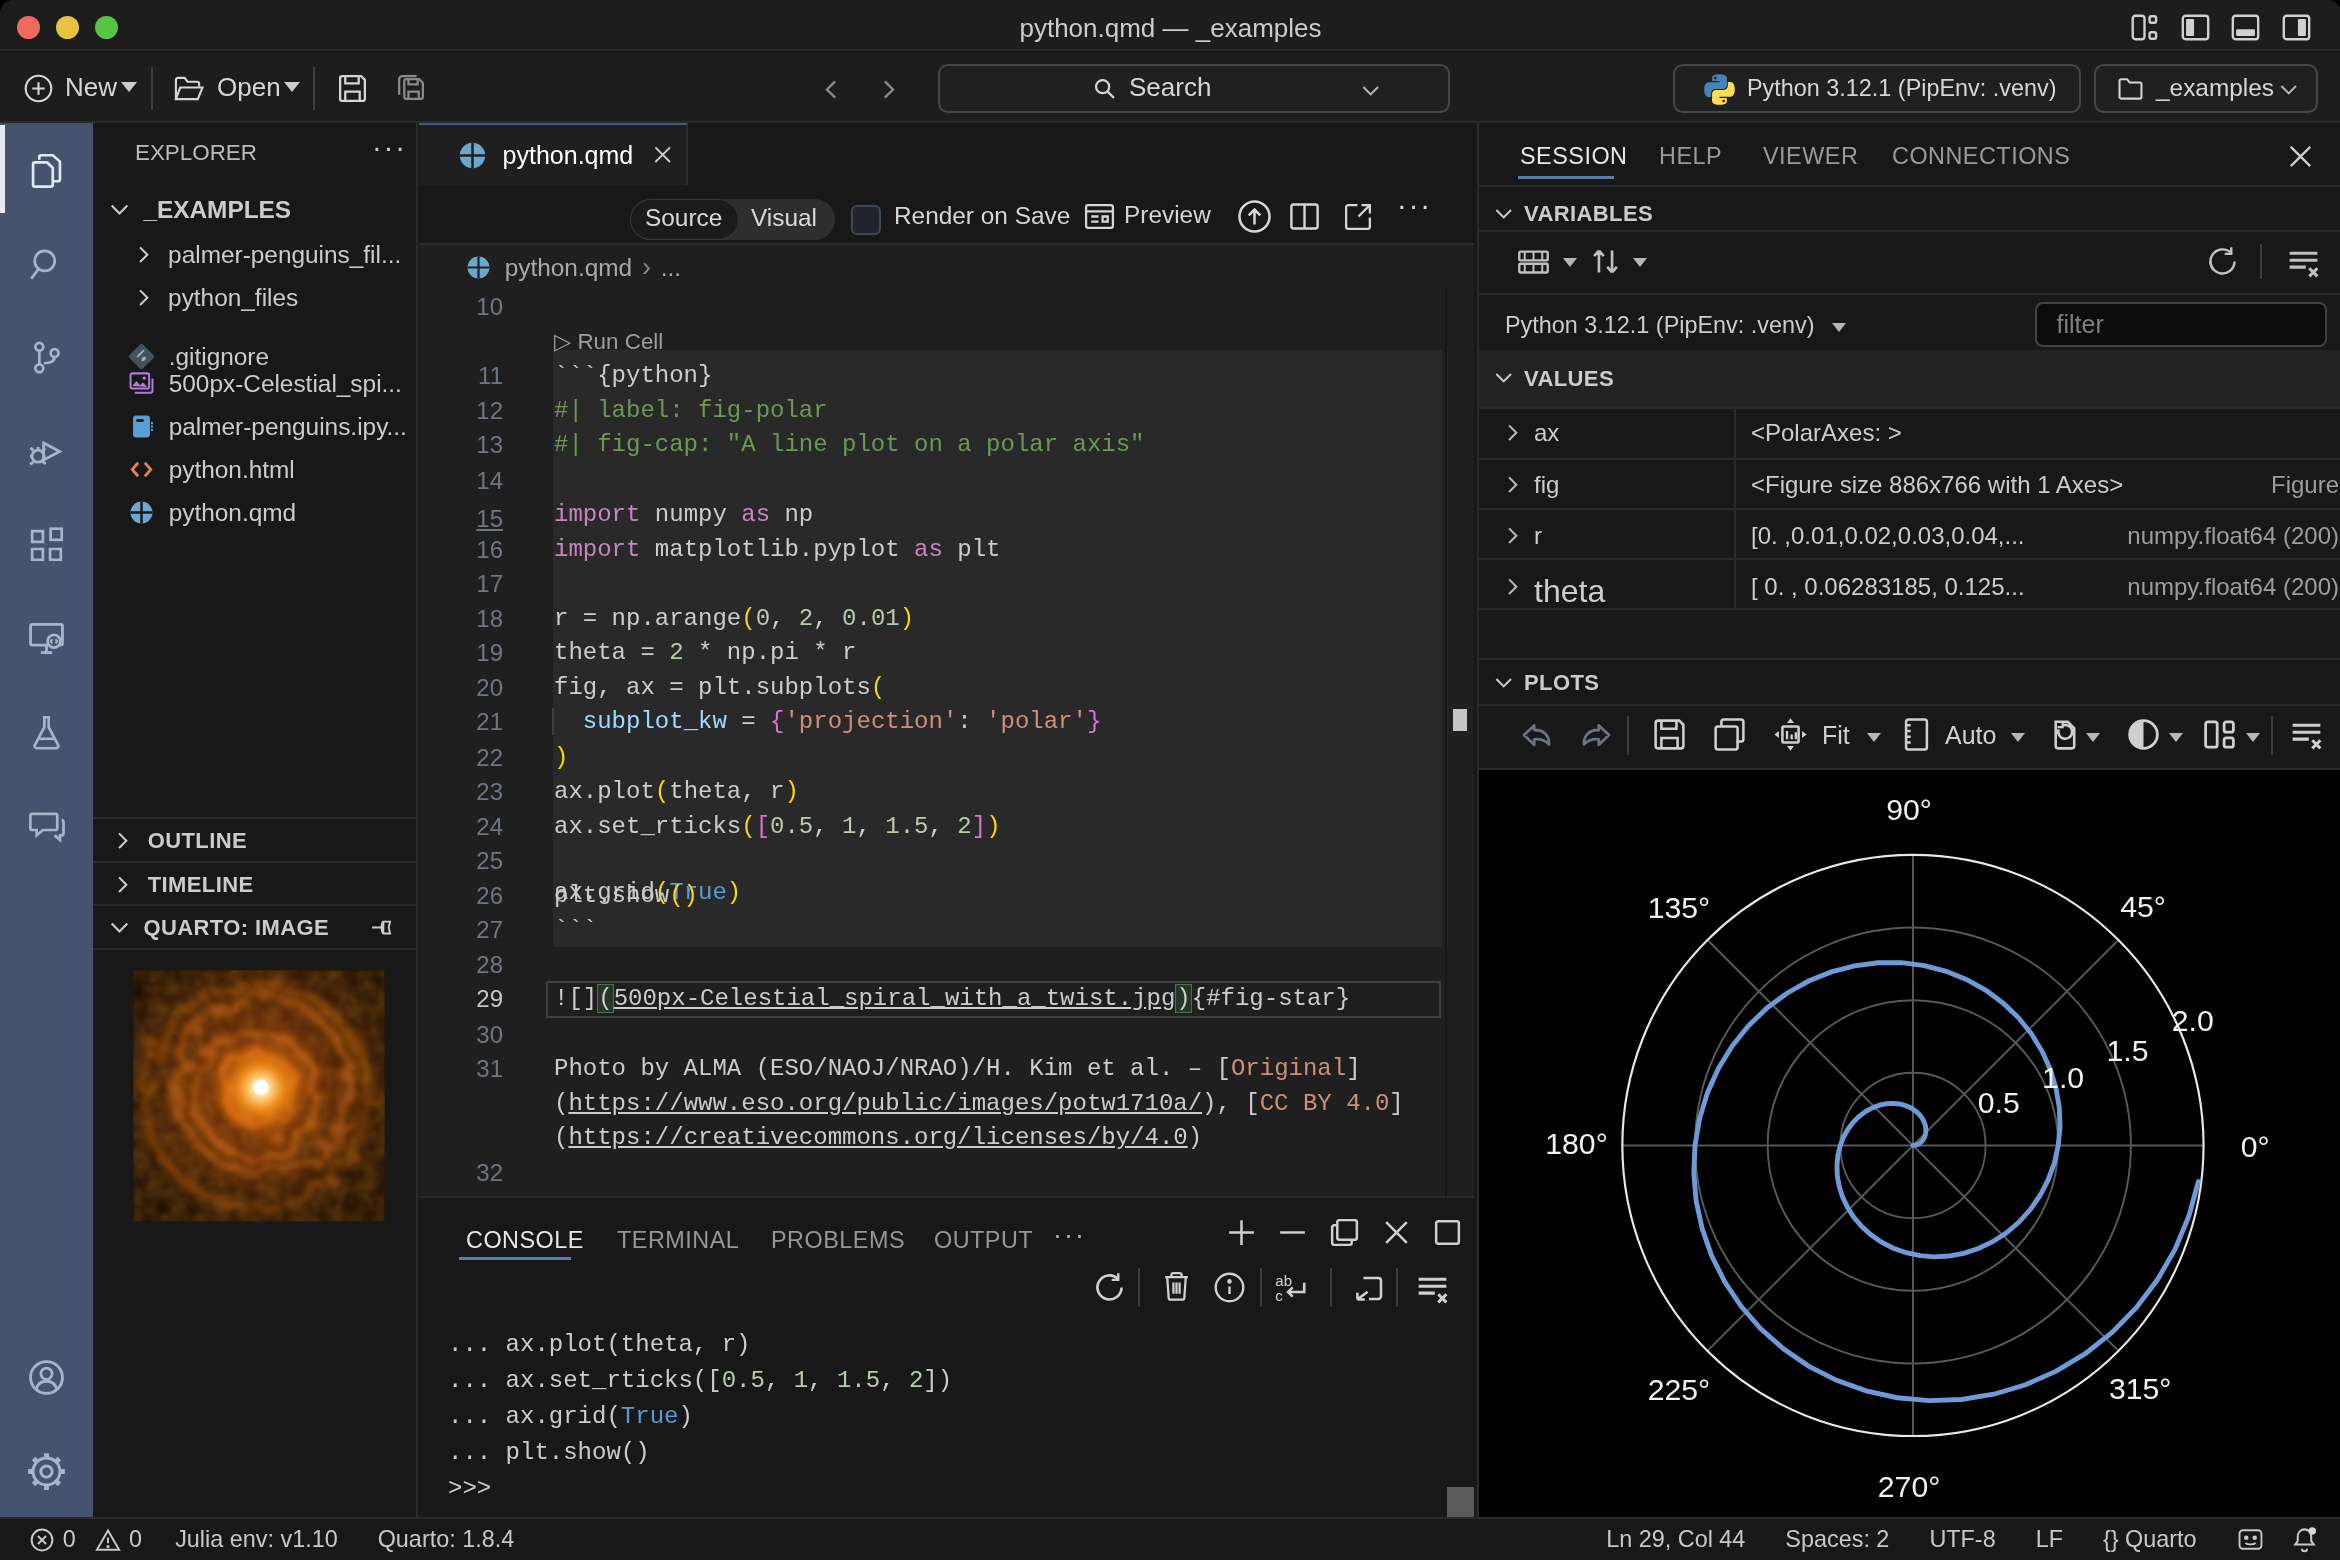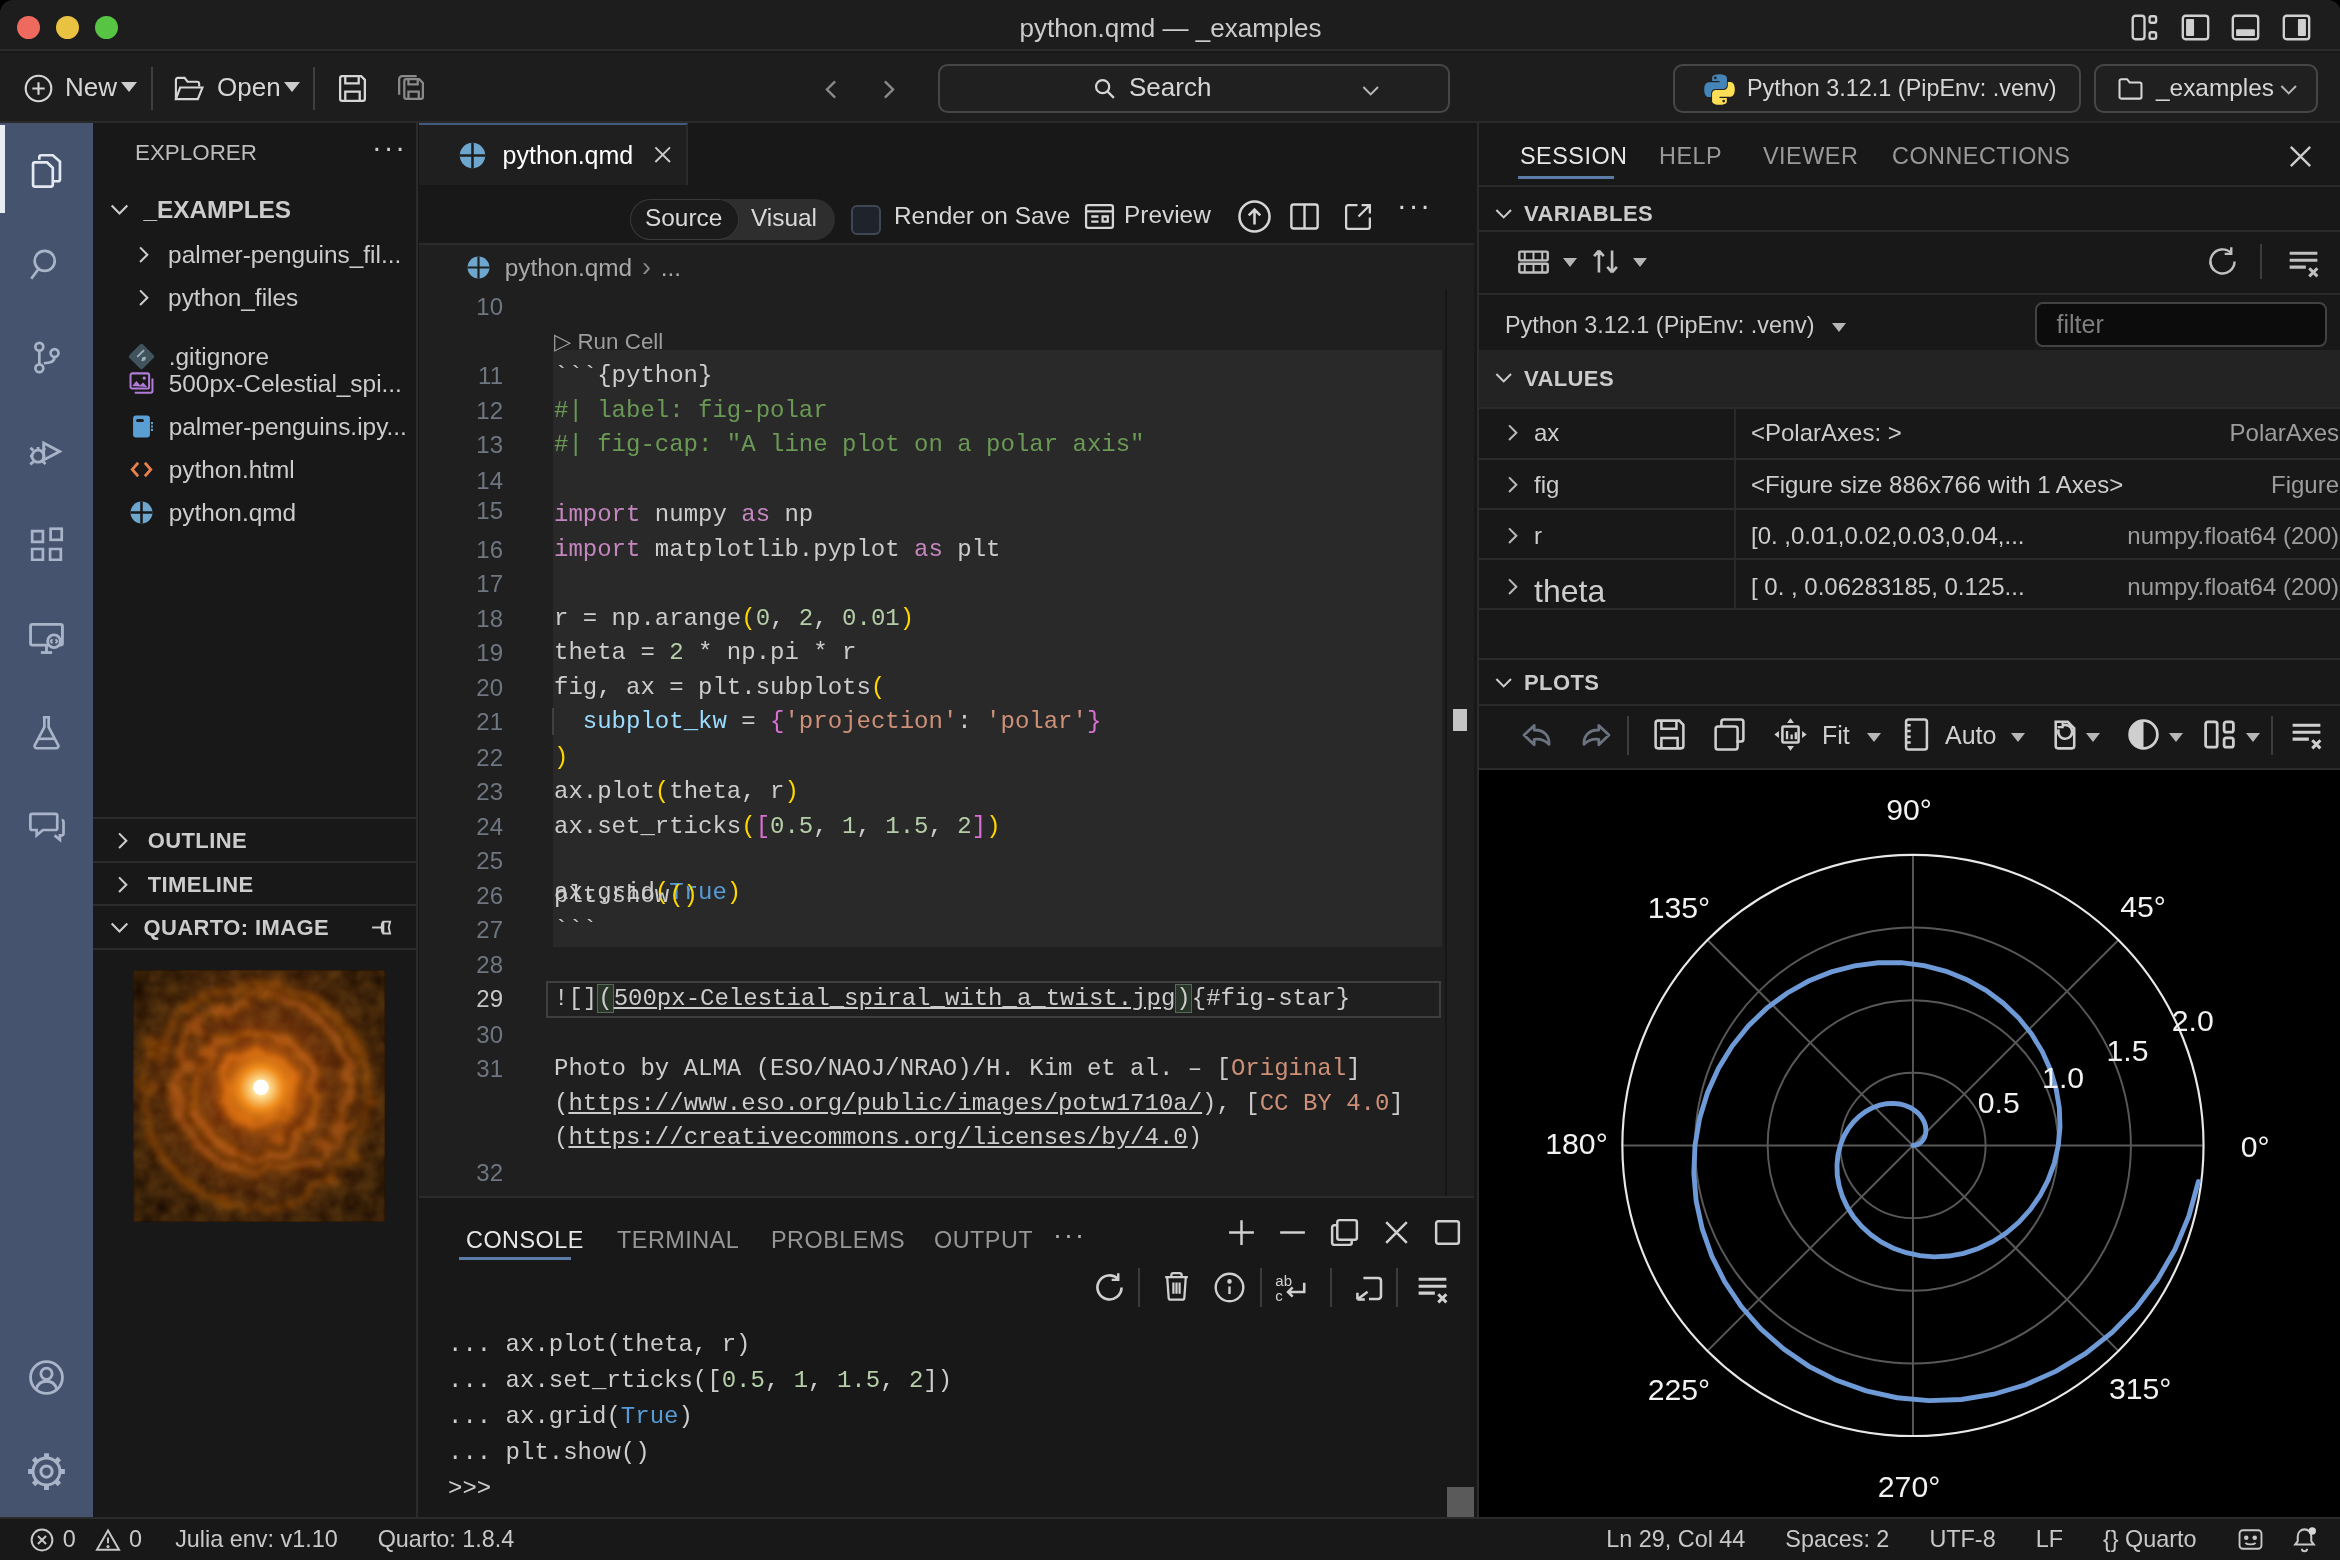--- a/index.html
+++ b/index.html
@@ -394,21 +394,21 @@
 
     <div class="ln" style="top:0px;">10</div>
     <div class="code" style="top:35px;left:135px;color:#9d9d9d;font-size:22.4px;font-family:'Liberation Sans',sans-serif;">▷ Run Cell</div>
     <div class="ln" style="top:69px;">11</div>
         <div class="code mono" style="top:69px;">```{python}</div>
     <div class="ln" style="top:104px;">12</div>
         <div class="code mono cmt" style="top:104px;">#| label: fig-polar</div>
     <div class="ln" style="top:138px;">13</div>
         <div class="code mono cmt" style="top:138px;">#| fig-cap: "A line plot on a polar axis"</div>
     <div class="ln" style="top:174px;">14</div>
-    <div class="ln" style="top:204px;">15</div>
+    <div class="ln" style="top:212px;text-decoration:underline;">15</div>
         <div class="code mono" style="top:208px;"><span class="kw">import</span> numpy <span class="kw">as</span> np</div>
     <div class="ln" style="top:243px;">16</div>
         <div class="code mono" style="top:243px;"><span class="kw">import</span> matplotlib.pyplot <span class="kw">as</span> plt</div>
     <div class="ln" style="top:277px;">17</div>
     <div class="ln" style="top:312px;">18</div>
         <div class="code mono" style="top:312px;">r = np.arange<span class="b1">(</span><span class="num">0</span>, <span class="num">2</span>, <span class="num">0.01</span><span class="b1">)</span></div>
     <div class="ln" style="top:346px;">19</div>
         <div class="code mono" style="top:346px;">theta = <span class="num">2</span> * np.pi * r</div>
     <div class="ln" style="top:381px;">20</div>
         <div class="code mono" style="top:381px;">fig, ax = plt.subplots<span class="b1">(</span></div>
@@ -549,21 +549,20 @@
         <path d="M3 5.5l5 5 5-5"></path>
       </svg>
   <div class="sechead abs" style="left:45px;top:243px;">VALUES</div>
   <div class="hdiv" style="top:284px;"></div>
   <div class="abs" style="left:255px;top:284px;width:2px;height:201px;background:#2a2a2a;"></div>
   <svg class="abs" style="left:21.5px;top:298px" width="23.4" height="23.4" viewBox="0 0 16 16" fill="none" stroke="#b8b8b8" stroke-width="1.4">
         <path d="M5.5 3l5 5-5 5"></path>
       </svg>
   <div class="abs" style="left:55px;top:296px;font-size:24px;">ax</div>
   <div class="abs" style="left:272px;top:296px;font-size:24px;">&lt;PolarAxes: &gt;</div>
-  <div class="abs" style="left:0px;top:296px;width:860px;text-align:right;font-size:24px;color:#9d9d9d;">PolarAxes</div>
   <div class="hdiv" style="top:335px;"></div>
   <svg class="abs" style="left:21.5px;top:350px" width="23.4" height="23.4" viewBox="0 0 16 16" fill="none" stroke="#b8b8b8" stroke-width="1.4">
         <path d="M5.5 3l5 5-5 5"></path>
       </svg>
   <div class="abs" style="left:55px;top:348px;font-size:24px;">fig</div>
   <div class="abs" style="left:272px;top:348px;font-size:24px;">&lt;Figure size 886x766 with 1 Axes&gt;</div>
   <div class="abs" style="left:0px;top:348px;width:860px;text-align:right;font-size:24px;color:#9d9d9d;">Figure</div>
   <div class="hdiv" style="top:385px;"></div>
   <svg class="abs" style="left:21.5px;top:401px" width="23.4" height="23.4" viewBox="0 0 16 16" fill="none" stroke="#b8b8b8" stroke-width="1.4">
         <path d="M5.5 3l5 5-5 5"></path>

